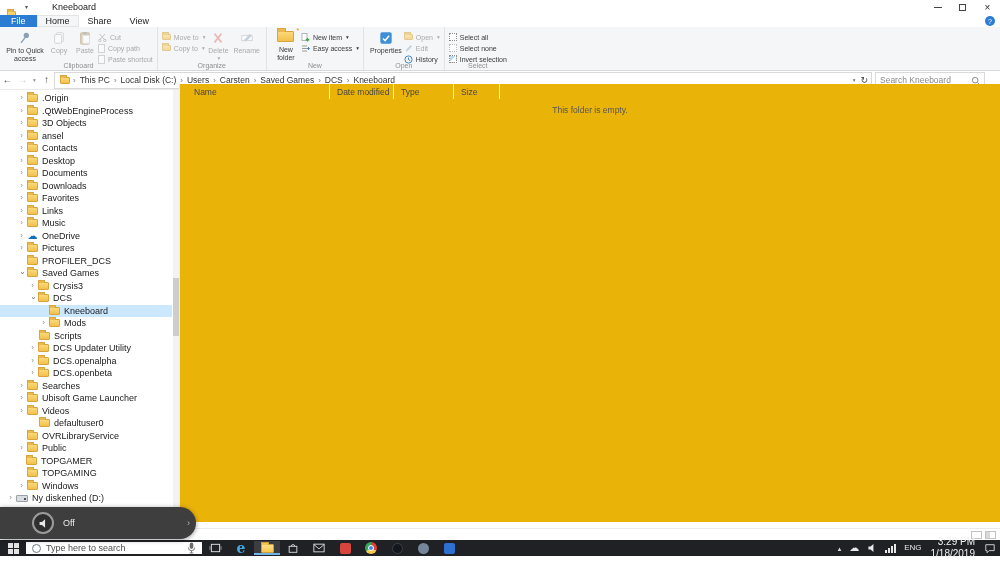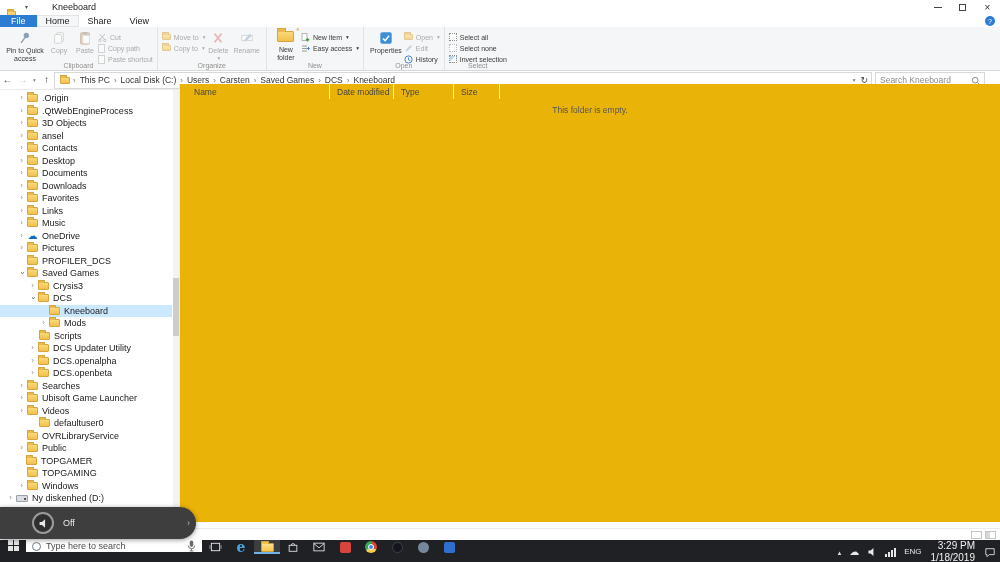--- a/index.html
+++ b/index.html
@@ -106,22 +106,22 @@
 
   
   .volume-osd{position:absolute;left:0;top:507px;width:196px;height:32px;background:#3e3e3e;
     border-radius:0 16px 16px 0;display:flex;align-items:center;z-index:6;box-shadow:0 1px 5px rgba(0,0,0,.4);}
   .vol-dial{width:22px;height:22px;border:2px solid #9b9b9b;border-radius:50%;margin-left:32px;
     display:flex;align-items:center;justify-content:center;background:#2f2f2f;flex:0 0 auto;}
   .vol-label{color:#ececec;font-size:9px;margin-left:9px;}
   .vol-tab{position:absolute;right:6px;color:#b9b9b9;font-size:9px;}
 
   
-  .taskbar{position:absolute;left:0;top:540px;width:100%;height:22px;background:#1f2125;
-    display:flex;align-items:flex-start;z-index:5;}
+  .taskbar{position:absolute;left:0;top:540px;width:100%;height:16px;background:#1f2125;
+    display:flex;align-items:center;z-index:5;}
   .start-button{width:25px;display:flex;align-items:center;justify-content:center;}
   .win-logo{display:grid;grid-template-columns:5px 5px;grid-template-rows:5px 5px;gap:1px;}
   .win-logo span{background:#e4e4e4;}
   .task-search{width:176px;background:#fff;display:flex;align-items:center;gap:5px;padding:0 6px;
     font-size:9px;color:#4d4d4d;}
   .search-ring{width:9px;height:9px;border:1.5px solid #6f7d8a;border-radius:50%;flex:0 0 auto;}
   .task-search .mic{margin-left:auto;}
   .tb-icons{display:flex;}
   .tb-icon{width:26px;display:flex;align-items:center;justify-content:center;}
   .tb-icon.active{background:rgba(255,255,255,.13);box-shadow:inset 0 -2px 0 #71b3e8;}

